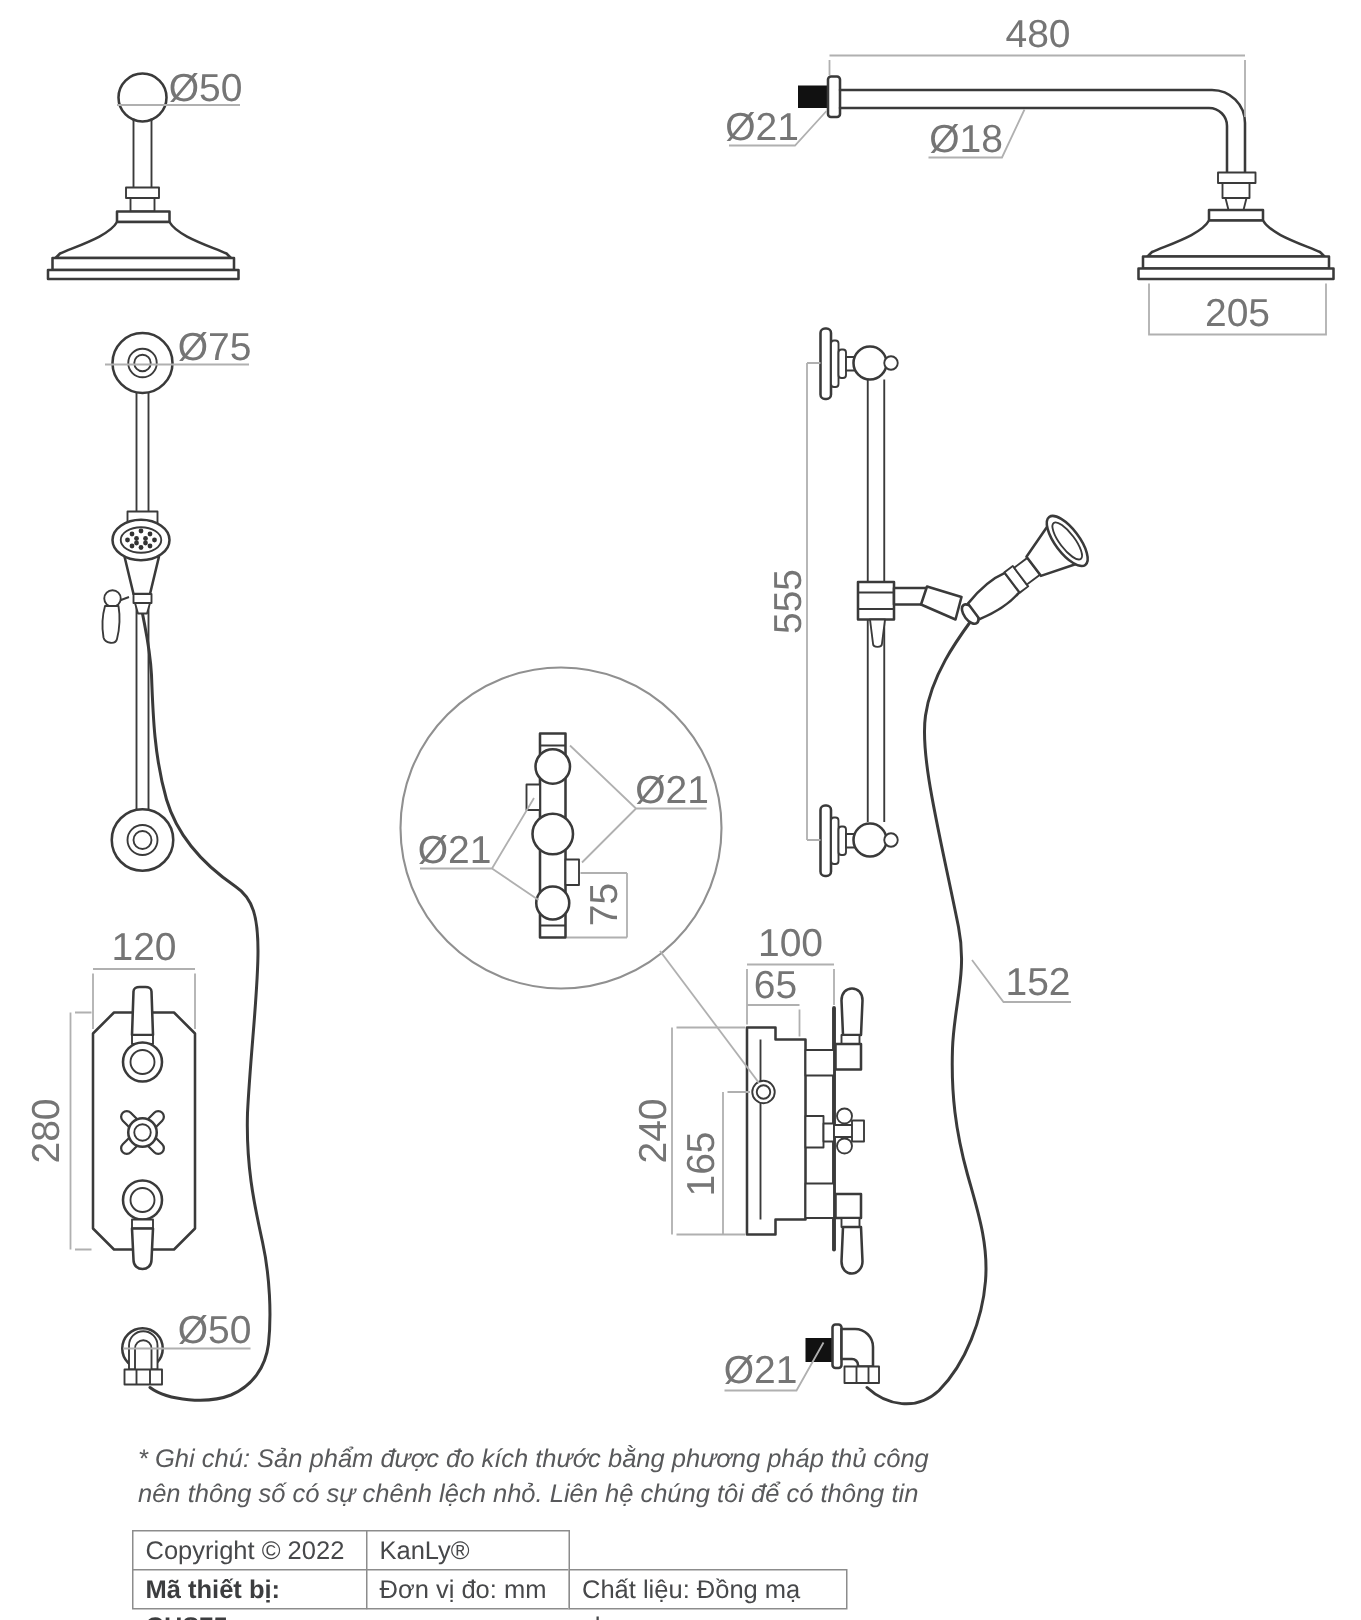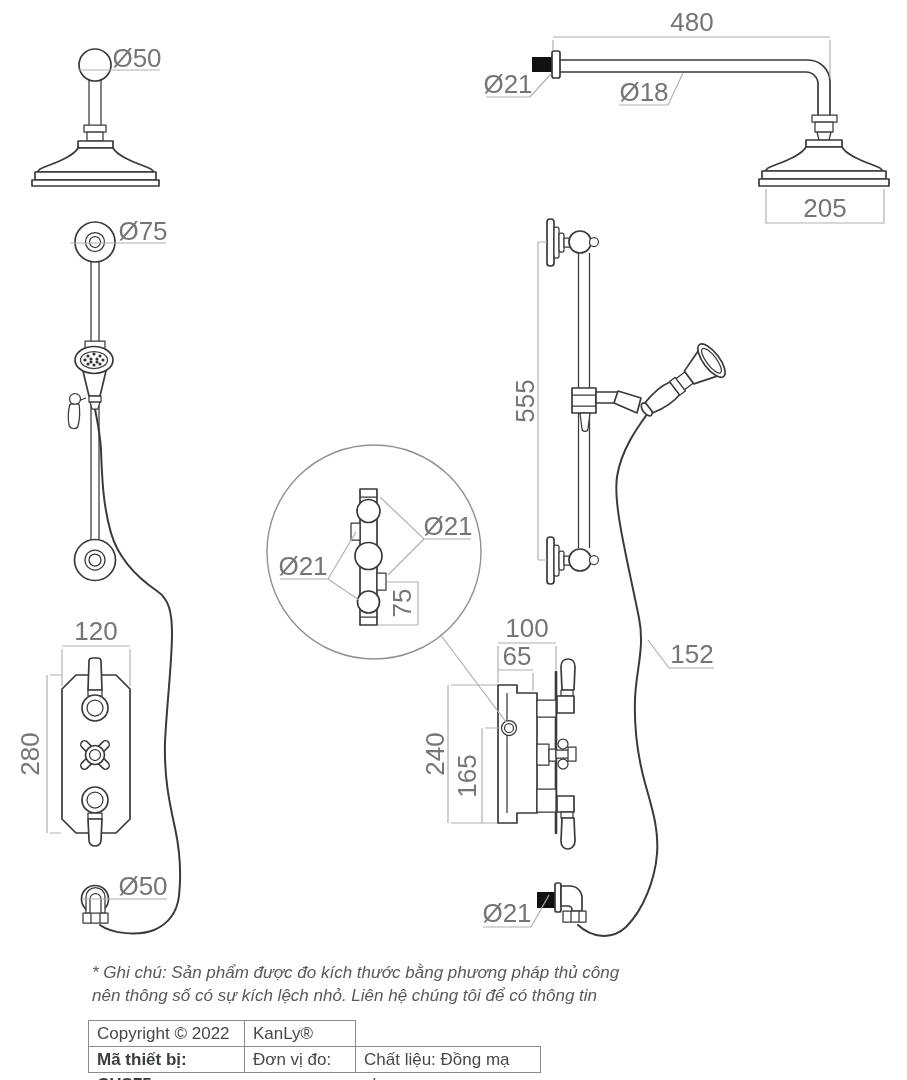--- a/index.html
+++ b/index.html
@@ -19,21 +19,21 @@
   .capdark{fill:none;stroke:#3a3a3a;stroke-width:9;stroke-linecap:round;}
   .capwhite{fill:none;stroke:#ffffff;stroke-width:6;stroke-linecap:round;}
   #note{position:absolute;left:92px;top:961px;width:600px;color:#58595b;
         font-style:italic;font-size:17px;line-height:23px;}
   #spec-table{position:absolute;left:88px;top:1020px;font-size:17px;color:#47484a;}
   .trow{display:flex;}
   .cell{box-sizing:border-box;border:1px solid #8c8c8c;height:27px;line-height:25px;
         padding:0 8px;background:#fff;margin-left:-1px;}
   .trow .cell:first-child{margin-left:0;}
   .r2 .cell{margin-top:-1px;}
-  .c1{width:157px;} .c2{width:112px;} .c3{width:186px;}
+  .c1{width:157px;} .c2{width:136px;} .c3{width:186px;}
   .bold{font-weight:bold;color:#3c3d3f;}
 </style>
 </head>
 <body>
 
 <div id="page">
 <svg width="907" height="960" viewBox="0 0 907 960">
 
   <path class="hose" d="M95,409 C97,420 100,432 101,450 C102,478 103,505 111,533 C119,560 138,578 157,591
            C169,599 172,612 172,634 C172,662 167,702 165,742 C164,776 169,801 175,828
@@ -250,21 +250,21 @@
     <path class="leader" d="M482,728 V823 M485,728 H500"></path>
     <text class="dim" transform="rotate(-90 476 776)" x="476" y="776">165</text>
 
     <path class="leader" d="M483,927 H531 L549,895"></path>
     <text class="dim" x="507" y="922">Ø21</text>
   </g>
 </svg>
 
 <div id="note">
   <div>* Ghi chú: Sản phẩm được đo kích thước bằng phương pháp thủ công</div>
-  <div>nên thông số có sự kích lệch nhỏ. Liên hệ chúng tôi để có thông tin</div>
+  <div>nên thông số có sự chênh lệch nhỏ. Liên hệ chúng tôi để có thông tin</div>
 </div>
 
 <div id="spec-table">
   <div class="trow r1">
     <div class="cell c1">Copyright © 2022</div>
     <div class="cell c2">KanLy®</div>
   </div>
   <div class="trow r2">
     <div class="cell c1 bold">Mã thiết bị: CHS75</div>
     <div class="cell c2">Đơn vị đo: mm</div>

